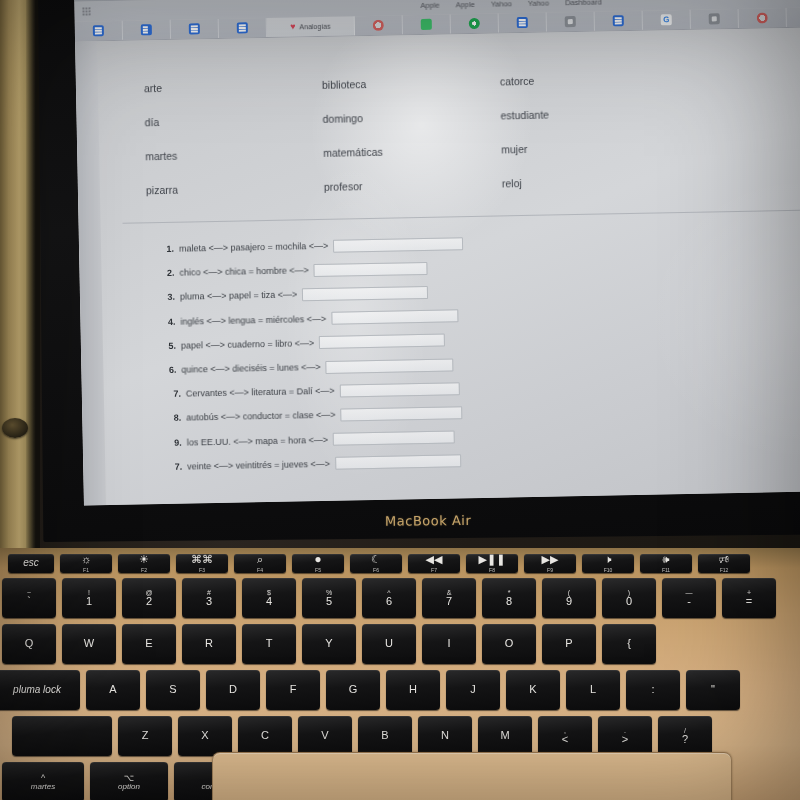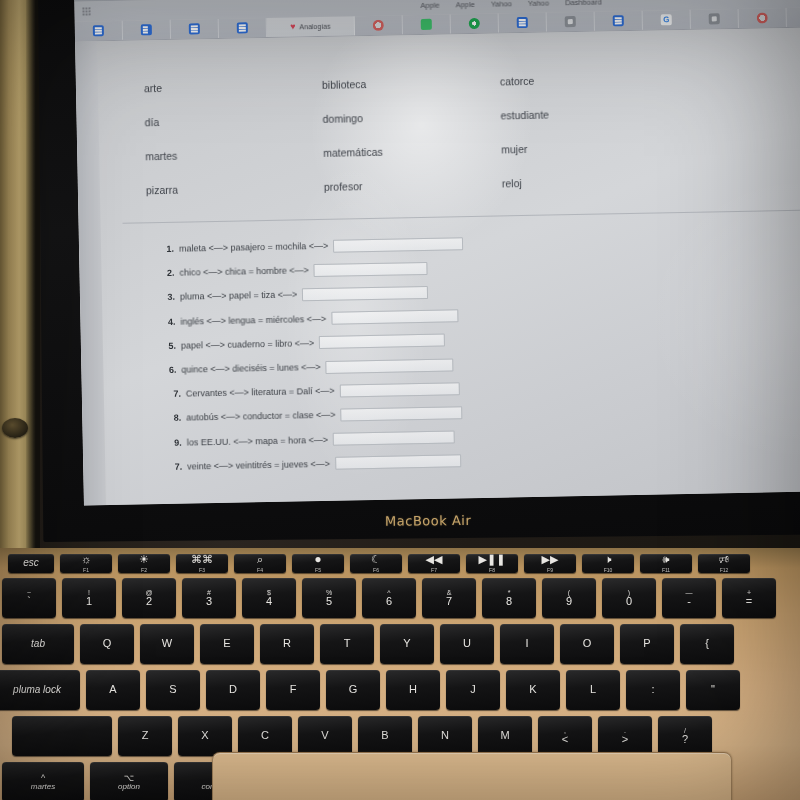--- a/index.html
+++ b/index.html
@@ -465,23 +465,20 @@
           <div class="key" style="width: 54px; height: 40px;">
             <span class="sub">—</span>
             <span class="main">-</span>
           </div>
           <div class="key" style="width: 54px; height: 40px;">
             <span class="sub">+</span>
             <span class="main">=</span>
           </div>
         </div>
         <div class="krow" style="top: 76px; left: 2px; gap: 6px;">
-          <div class="key small" style="width: 72px; height: 40px;">
-            <span class="main">tab</span>
-          </div>
           <div class="key" style="width: 54px; height: 40px;">
             <span class="main">Q</span>
           </div>
           <div class="key" style="width: 54px; height: 40px;">
             <span class="main">W</span>
           </div>
           <div class="key" style="width: 54px; height: 40px;">
             <span class="main">E</span>
           </div>
           <div class="key" style="width: 54px; height: 40px;">

